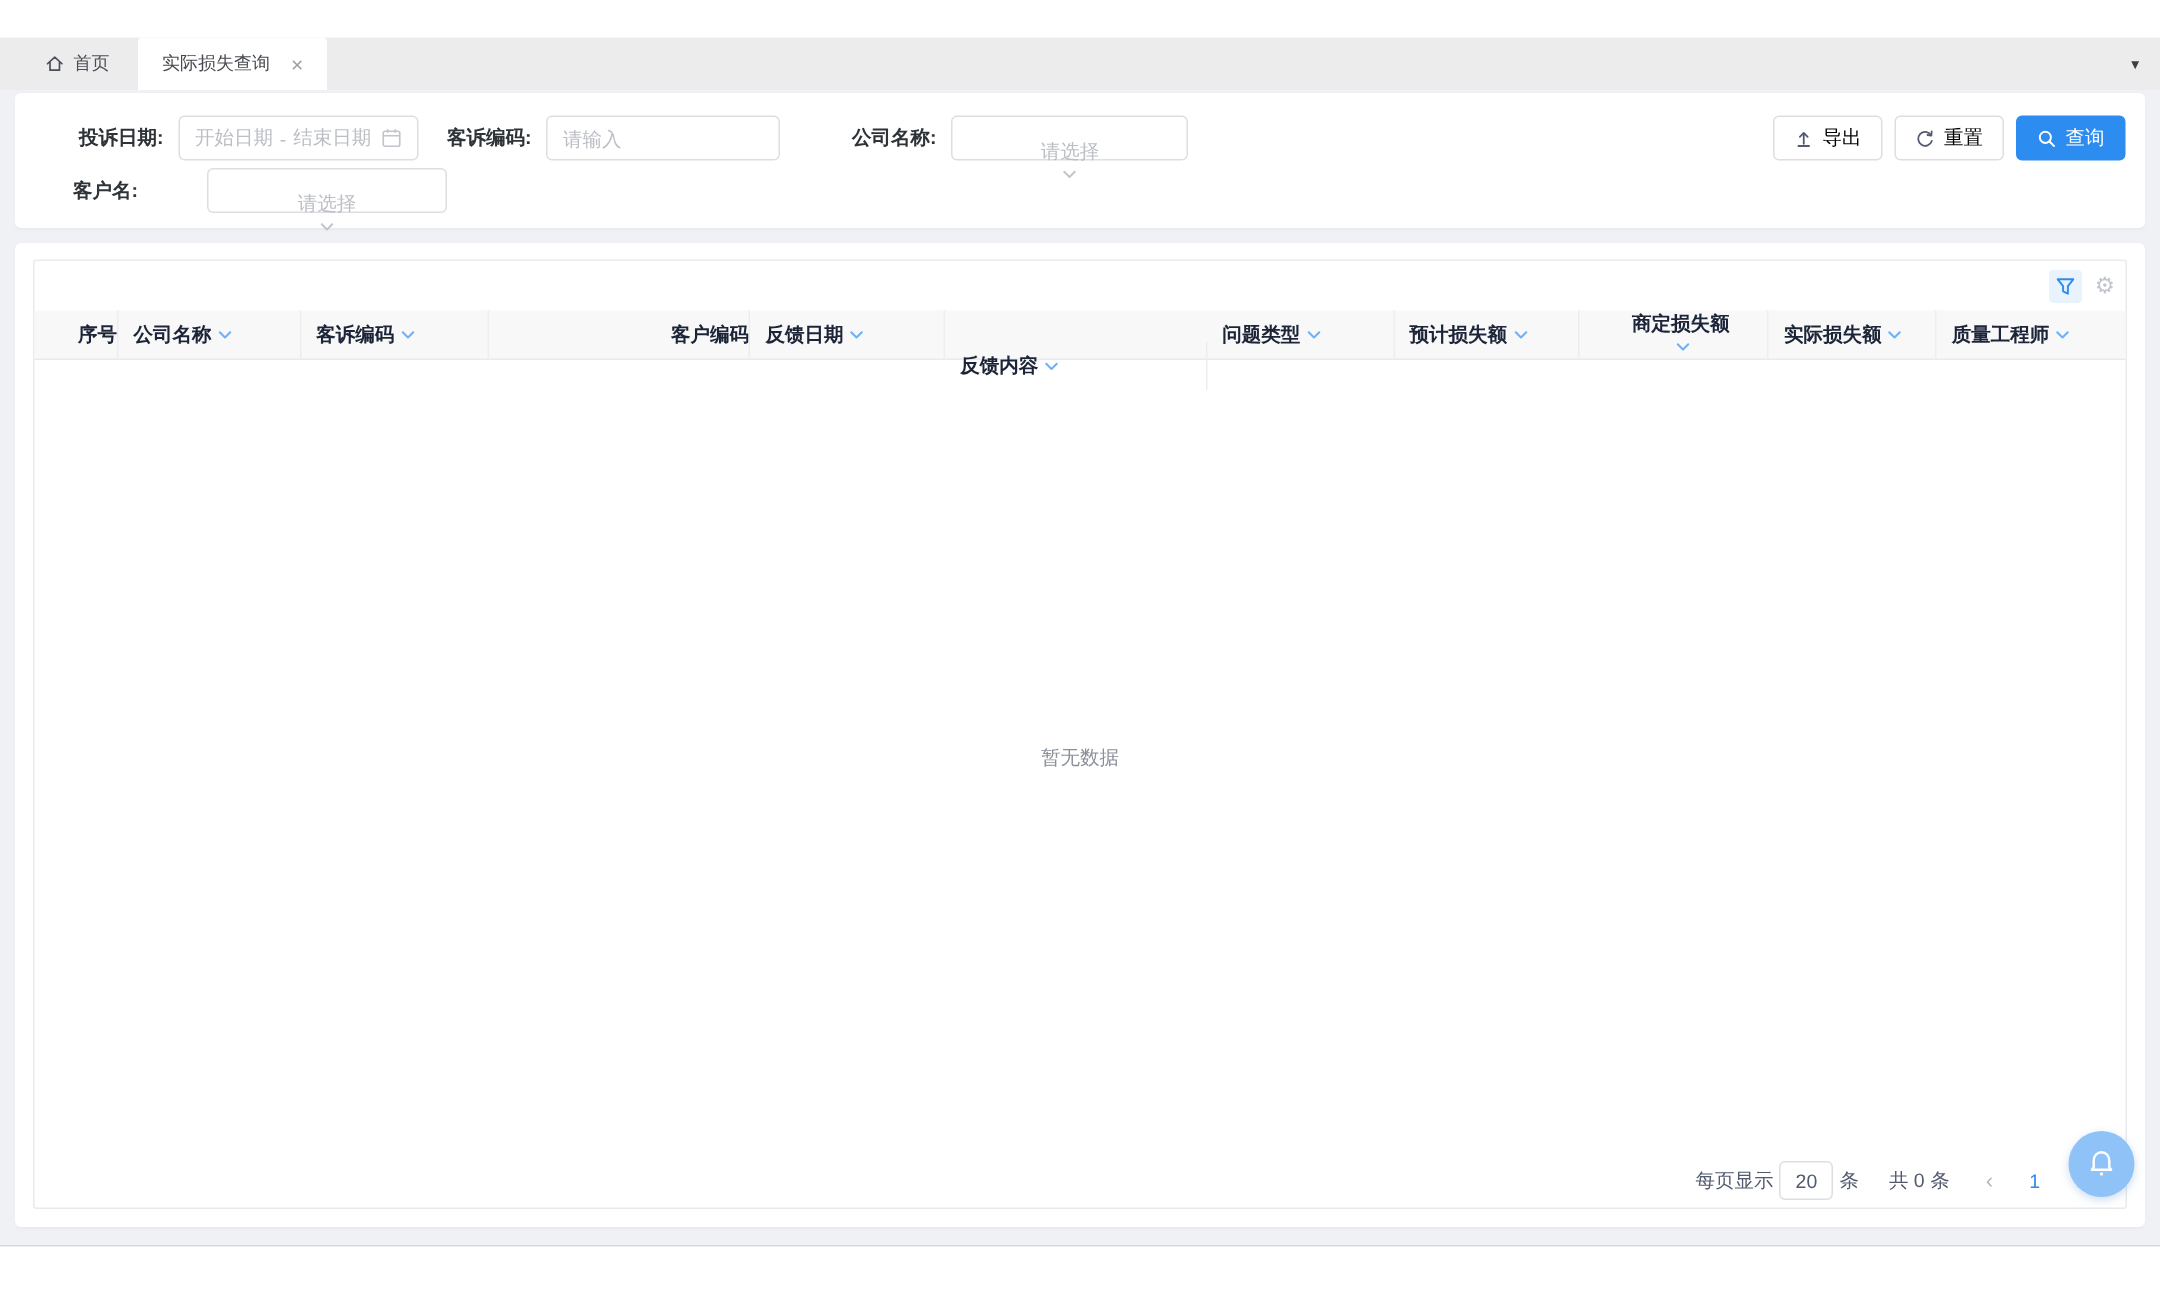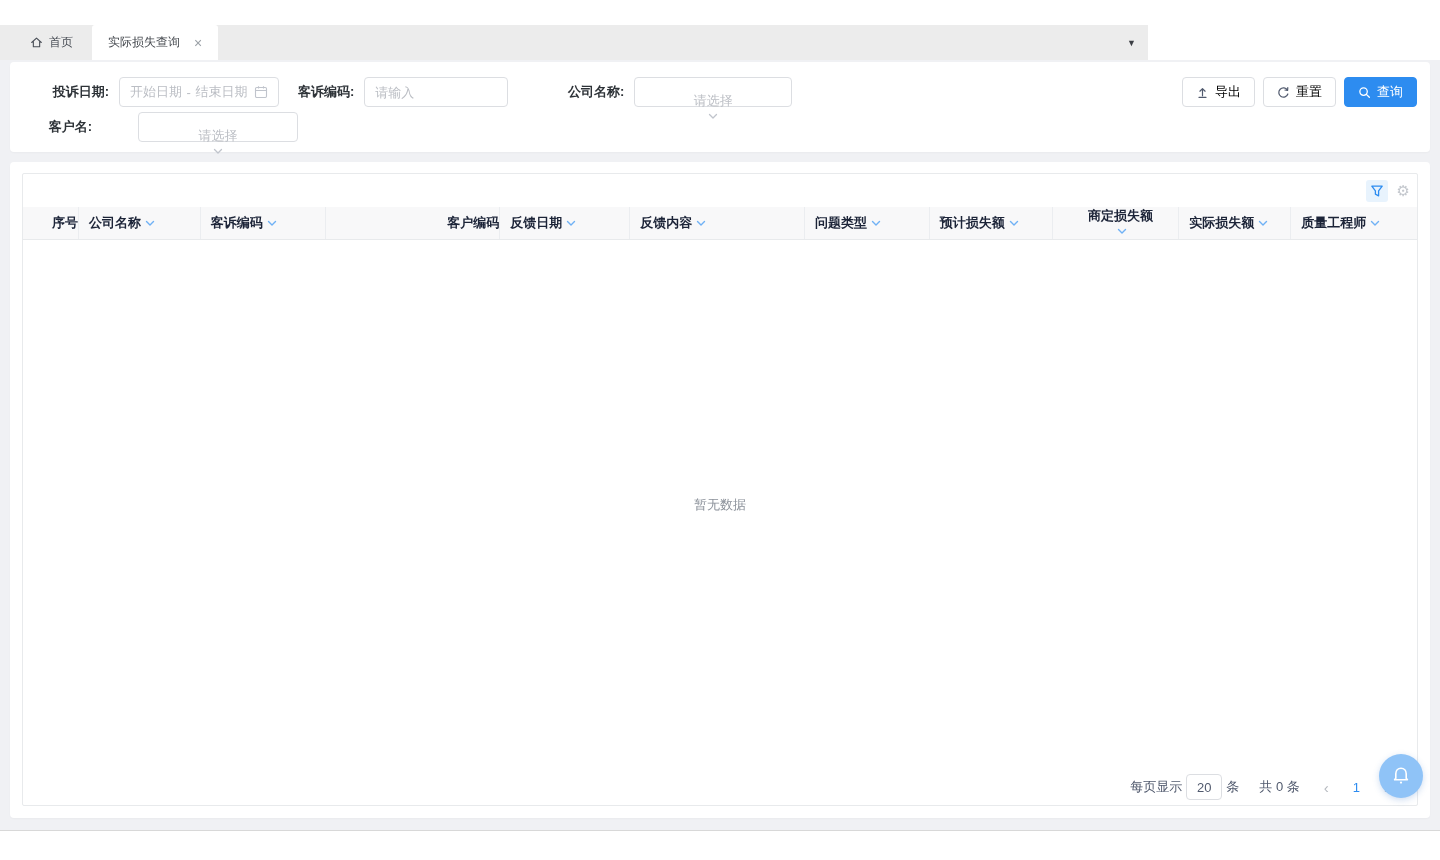--- a/index.html
+++ b/index.html
@@ -3,21 +3,21 @@
 <meta charset="utf-8">
 <style>
   * { margin:0; padding:0; box-sizing:border-box; }
   html,body { width:1440px; height:860px; background:#ffffff;
     font-family:"Liberation Sans","DejaVu Sans",sans-serif; }
   .stage { position:relative; width:1440px; height:860px; overflow:hidden; background:#fff; }
   .shell { position:absolute; left:0; top:0; width:1440px; height:831px;
     background:#fff; border-bottom:1px solid #d8d8d8; }
 
   
-  .tabbar { position:absolute; left:0; top:25px; width:1148px; height:35px;
+  .tabbar { position:absolute; left:0; top:25px; width:1440px; height:35px;
     background:#ececec; display:flex; align-items:stretch; padding-left:14px; }
   .tab { display:flex; align-items:center; gap:6px; padding:0 16px;
     font-size:12px; color:#4a4f57; cursor:pointer; }
   .tab.active { background:#ffffff; border-radius:3px 3px 0 0; margin-left:3px; color:#45494f; }
   .tab .close { font-size:14px; color:#9aa0a6; margin-left:8px; line-height:1; }
   .tab-caret { position:absolute; right:12px; top:0; height:35px; display:flex;
     align-items:center; font-size:9px; color:#3c3f45; cursor:pointer; }
 
   
   .main { position:absolute; left:0; top:60px; width:1440px; height:770px; background:#f0f1f4; }
@@ -27,21 +27,21 @@
 
   
   .fgroup { position:absolute; display:flex; align-items:center; height:30px; }
   .flabel { font-size:13px; font-weight:700; color:#2e3338; white-space:nowrap; }
   .flabel.r { display:inline-block; width:62px; text-align:right; }
   .fbox { height:30px; border:1px solid #dcdee2; border-radius:4px; background:#fff;
     display:flex; align-items:center; font-size:13px; color:#bbbec4; padding:14px 10px; }
   .daterange { width:160px; margin-left:10px; justify-content:space-between; }
   .sel { width:158px; margin-left:10px; justify-content:space-between; cursor:pointer;flex-direction:column; }
   .sel.w160 { width:160px; }
-  input.txt { height:30px; width:144px; margin-left:10px; border:1px solid #dcdee2;
+  input.txt { height:30px; width:156px; margin-left:10px; border:1px solid #dcdee2;
     border-radius:4px; font-size:13px; color:#515a6e; padding:0 10px; outline:none;
     font-family:"Liberation Sans","DejaVu Sans",sans-serif; }
   input.txt::placeholder { color:#bbbec4; }
   .ph { color:#bbbec4; }
   .dash { color:#bbbec4; padding:0 2px; }
 
   .btnrow { position:absolute; right:13px; top:15px; display:flex; gap:8px; }
   .btn { height:30px; padding:0 13px; border:1px solid #dcdee2; border-radius:4px;
     background:#fff; font-size:13px; color:#000000; display:inline-flex;
     align-items:center; gap:6px; cursor:pointer;
@@ -221,21 +221,21 @@
                 <span>客户编码</span>
               </div>
               <div class="th" style="width: 130px;">
                 <span>反馈日期</span>
                 <span class="sort">
                   <svg width="12" height="12" viewBox="0 0 12 12">
                     <path d="M2.5 4.5 L6 8 L9.5 4.5" fill="none" stroke="#6fb1f5" stroke-width="1.4" stroke-linecap="round" stroke-linejoin="round"></path>
                   </svg>
                 </span>
               </div>
-              <div class="th" style="width: 175px;">
+              <div class="th" style="width: 175px; margin-top: 21px;">
                 <span>反馈内容</span>
                 <span class="sort">
                   <svg width="12" height="12" viewBox="0 0 12 12">
                     <path d="M2.5 4.5 L6 8 L9.5 4.5" fill="none" stroke="#6fb1f5" stroke-width="1.4" stroke-linecap="round" stroke-linejoin="round"></path>
                   </svg>
                 </span>
               </div>
               <div class="th" style="width: 125px;">
                 <span>问题类型</span>
                 <span class="sort">

